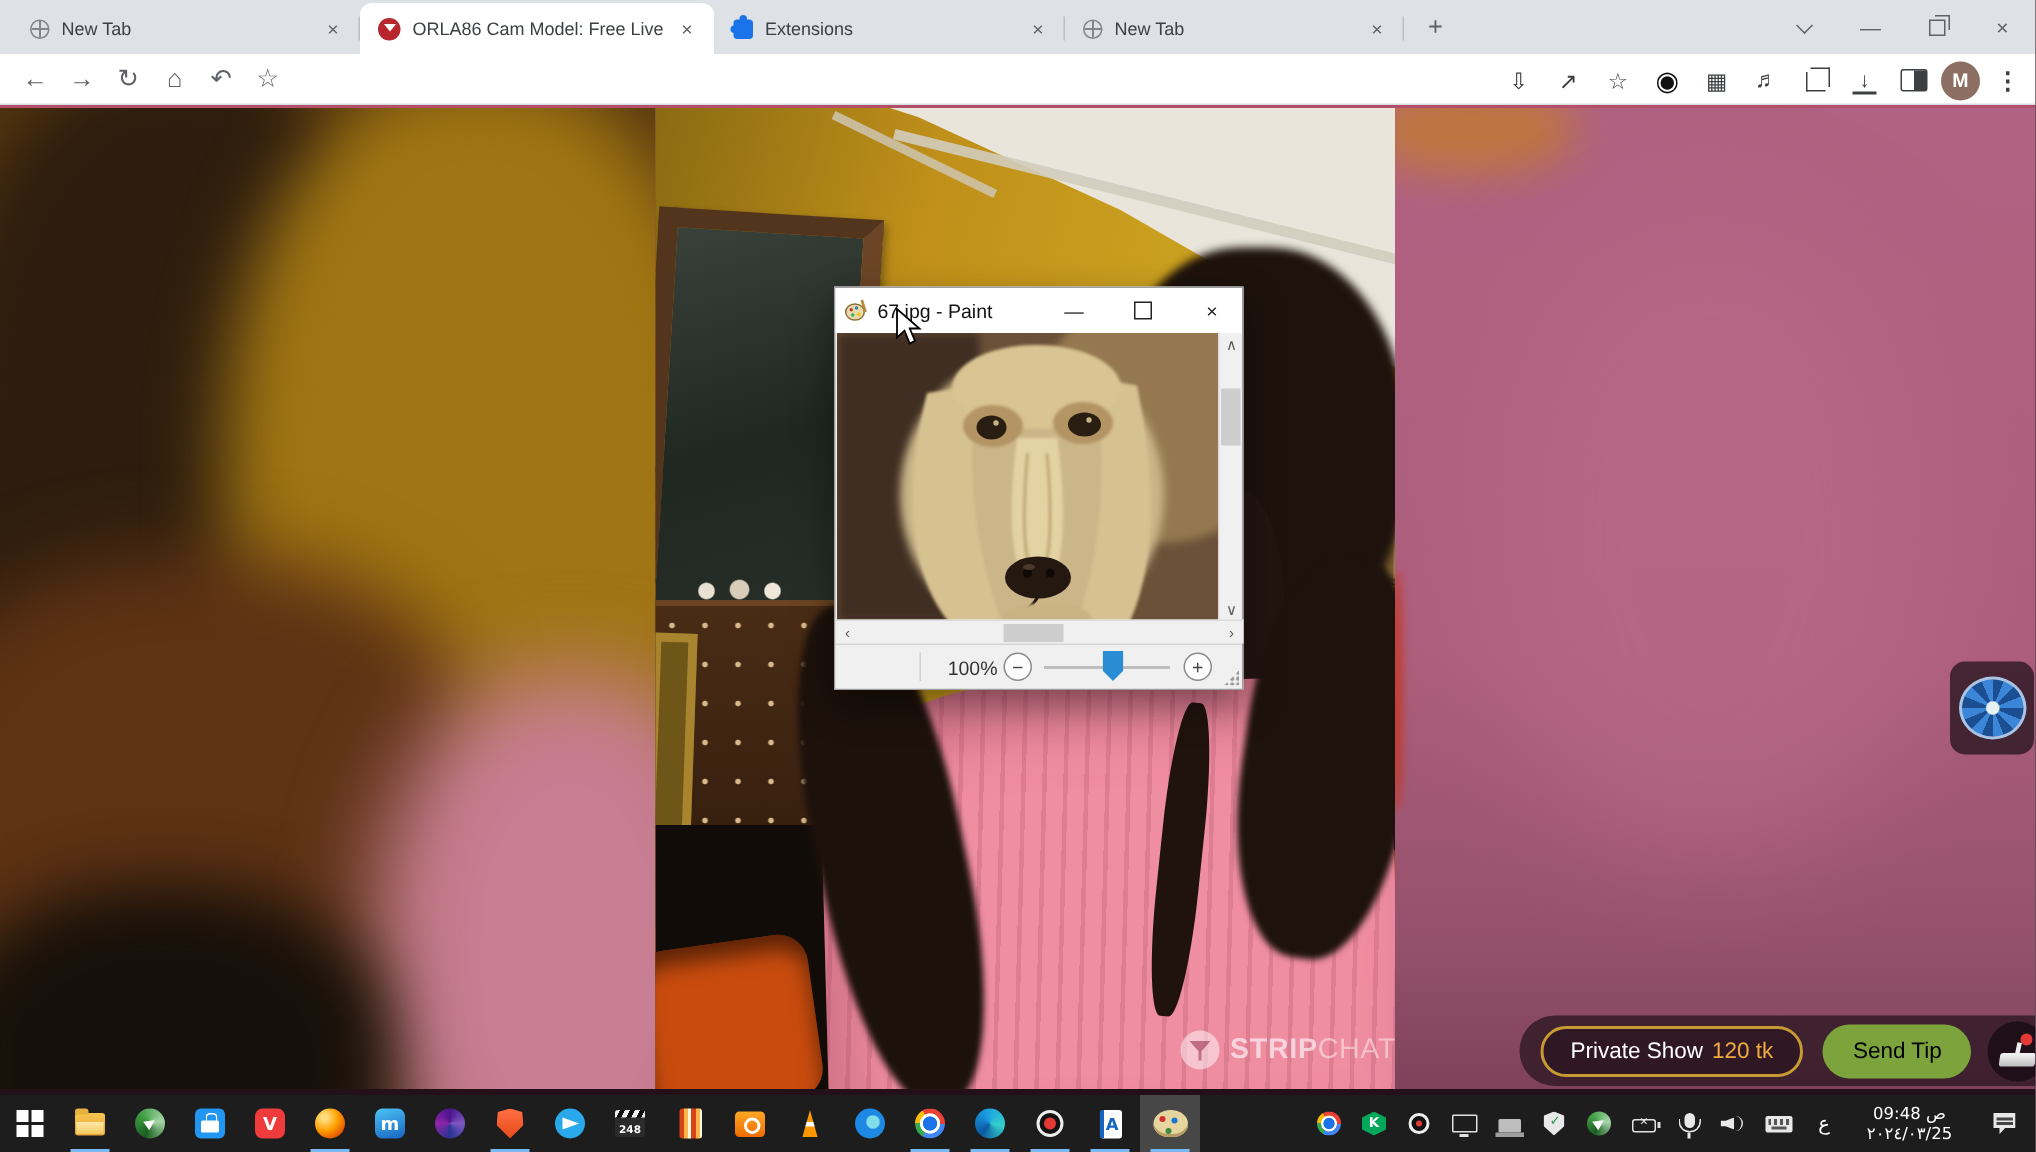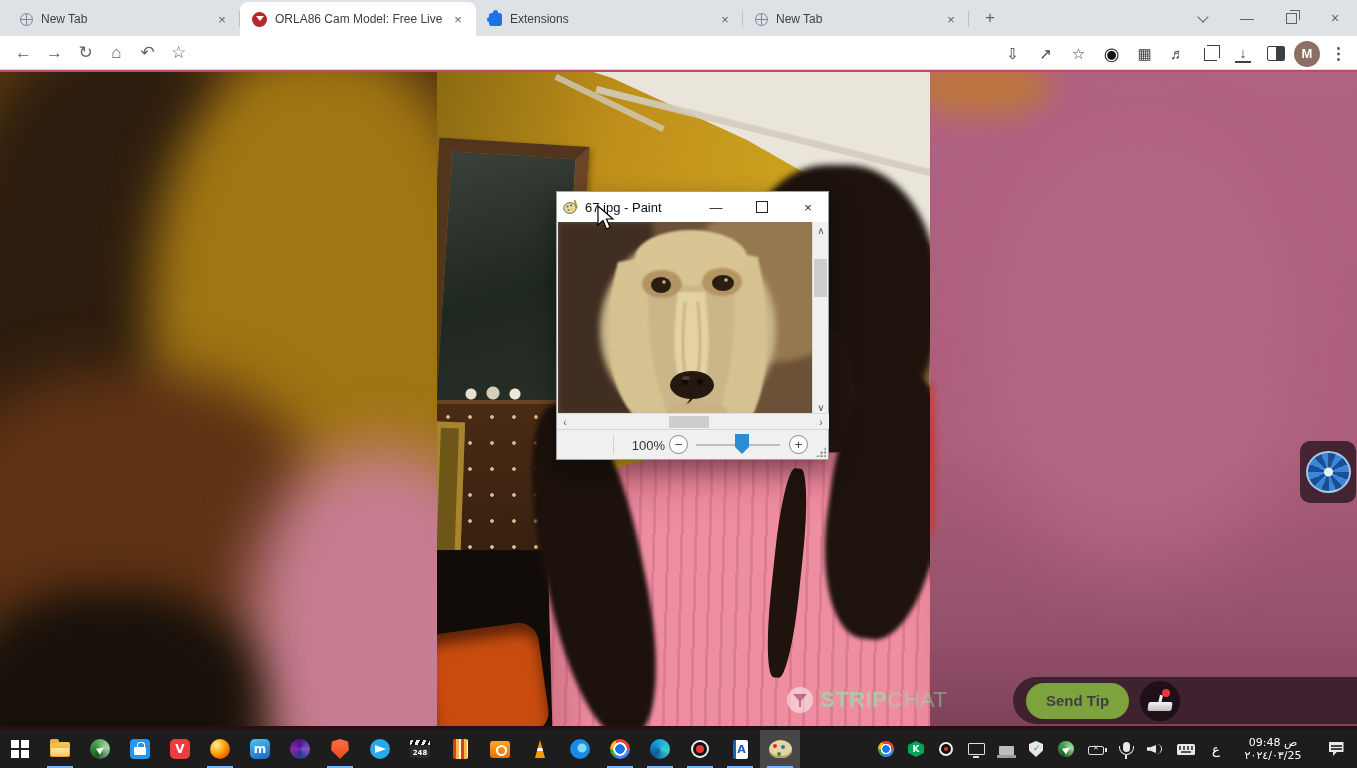--- a/index.html
+++ b/index.html
@@ -5,21 +5,21 @@
   html,body{margin:0;padding:0;background:#000;}
   #stage{position:relative;width:1357px;height:768px;overflow:hidden;background:#fff;
          font-family:"Liberation Sans",sans-serif;}
   [data-interactable]{box-sizing:border-box}
   
   .chrome-top{position:absolute;top:0;left:0;width:1357px;height:70px;background:#fff}
   .tabstrip{position:absolute;top:0;left:0;right:0;height:36px;background:#dee1e6;display:flex;align-items:flex-end}
   #tabs{display:flex;align-items:flex-end;height:36px;margin-left:8px}
   .tab{display:flex;align-items:center;gap:8px;height:34px;padding:0 10px 0 12px;border-radius:8px 8px 0 0;
        position:relative;overflow:hidden;flex:none}
-  .tab:nth-child(1){width:232px}.tab:nth-child(2){width:236px}.tab:nth-child(3){width:267px}.tab:nth-child(4){width:226px}
+  .tab:nth-child(1){width:232px}.tab:nth-child(2){width:236px}.tab:nth-child(3){width:234px}.tab:nth-child(4){width:226px}
   .tab.active{background:#fff}
   .tab:not(.active)::after{content:"";position:absolute;right:0;top:9px;bottom:9px;width:1px;background:#9aa0a6;opacity:.5}
   .tab-title{flex:1;font-size:12px;color:#3c4043;white-space:nowrap;overflow:hidden;min-width:0}
   .tab-close{width:16px;height:16px;border-radius:50%;display:flex;align-items:center;justify-content:center;
              font-size:13px;color:#5f6368;flex:none}
   .fav{flex:none;display:inline-block}
   .fav-globe{width:13px;height:13px;border:1.5px solid #80868b;border-radius:50%;
     background:linear-gradient(#0000 44%,#80868b 44% 56%,#0000 56%),linear-gradient(90deg,#0000 44%,#80868b 44% 56%,#0000 56%)}
   .fav-stripchat{width:15px;height:15px;border-radius:50%;background:#b7282e;position:relative}
   .fav-stripchat::before{content:"";position:absolute;left:3.5px;top:4.5px;border-left:4px solid transparent;
@@ -110,35 +110,35 @@
   .wheel-btn{position:absolute;left:1300px;top:371px;width:56px;height:62px;border-radius:10px;background:rgba(42,22,32,.8);
       display:flex;align-items:center;justify-content:center;z-index:8}
   .wheel{width:45px;height:42px;border-radius:50%;border:2px solid #a9c4e4;
       background:radial-gradient(circle,#e6f2ef 0 4px,transparent 5px),repeating-conic-gradient(#1b4f91 0 22.5deg,#3b86d8 22.5deg 45deg)}
   
   .ctrlbar{position:absolute;left:1013px;top:607px;width:360px;height:47px;border-radius:26px 0 0 26px;
       background:rgba(58,30,44,.93);display:flex;align-items:center;z-index:9}
   .pshow{margin-left:14px;height:34px;padding:0 18px;border:2px solid #c79a33;border-radius:18px;background:rgba(0,0,0,.25);
       display:flex;align-items:center;gap:6px;color:#fff;font-size:15px;white-space:nowrap}
   .pshow .price{color:#edab3f}
-  .sendtip{margin-left:13px;height:36px;padding:0 20px;border-radius:18px;background:#7ca33c;color:#404040;font-size:15px;
-      font-weight:bold;display:flex;align-items:center}
+  .sendtip{margin-left:13px;height:36px;padding:0 20px;border-radius:18px;background:#7ca33c;color:#000000;font-size:15px;
+      font-weight:normal;display:flex;align-items:center}
   .joybtn{margin-left:11px;width:40px;height:40px;border-radius:50%;background:#1f0f18;display:flex;align-items:center;justify-content:center}
   .joy{position:relative;width:24px;height:20px}
   .joy::before{content:"";position:absolute;bottom:0;left:0;width:24px;height:9px;background:linear-gradient(#f5f5f5,#bdbdbd);
       border-radius:2px;transform:skewX(-8deg)}
   .joy::after{content:"";position:absolute;left:11px;bottom:7px;width:3px;height:9px;background:#eee;transform:rotate(12deg)}
   .joy-ball{position:absolute;right:2px;top:-2px;width:8px;height:8px;background:#e53935;border-radius:50%}
   
   .wm{position:absolute;left:787px;top:617px;display:flex;align-items:center;gap:7px;z-index:7;opacity:.62}
   .wm-logo{width:26px;height:26px;border-radius:50%;background:rgba(255,255,255,.8);position:relative}
   .wm-logo::before{content:"";position:absolute;left:6px;top:7px;border-left:7px solid transparent;border-right:7px solid transparent;
       border-top:8px solid #a85b77}
   .wm-logo::after{content:"";position:absolute;left:12px;top:14px;width:2px;height:6px;background:#a85b77}
-  .wm-text{font-size:22px;letter-spacing:.5px;color:#86efac}
+  .wm-text{font-size:19px;letter-spacing:.5px;color:#ffffff}
   .wm-text .b{font-weight:700}.wm-text .l{font-weight:400;opacity:.75}
   
   .paint{position:absolute;left:556px;top:121px;width:273px;height:269px;background:#f0f0f0;border:1px solid #9f9f9f;
       box-shadow:0 10px 24px rgba(0,0,0,.4);z-index:10}
   .p-title{position:absolute;left:0;top:0;right:0;height:30px;background:#fff;display:flex;align-items:center;padding-left:6px;gap:6px}
   .p-title-text{font-size:13px;color:#111;flex:1;white-space:nowrap}
   .p-winbtn{width:40px;height:30px;display:flex;align-items:center;justify-content:center;font-size:13px;color:#222}
   .p-max{width:10px;height:10px;border:1.2px solid #222}
   .p-canvas{position:absolute;left:1px;top:30px;width:255px;height:193px;background:#fff;overflow:hidden}
   .p-vscroll{position:absolute;right:0;top:30px;width:16px;height:193px;background:#f0f0f0;border-left:1px solid #dcdcdc}
@@ -349,20 +349,24 @@
     <div class="wheel-btn" data-interactable="true">
       <div class="wheel" data-interactable="false"></div>
     </div>
 
     <div class="wm" data-interactable="false">
       <span class="wm-logo" data-interactable="false"></span>
       <span class="wm-text"><span class="b" data-interactable="false">STRIP</span><span class="l" data-interactable="false">CHAT</span></span>
     </div>
 
     <div class="ctrlbar" data-interactable="false">
+      <div class="pshow" data-interactable="true">
+        <span data-interactable="false">Private Show</span>
+        <span class="price" data-interactable="false">120 tk</span>
+      </div>
       <div class="sendtip" data-interactable="true">Send Tip</div>
       <div class="joybtn" data-interactable="true">
         <span class="joy" data-interactable="false">
             <i class="joy-ball"></i>
           </span>
       </div>
     </div>
 
     <div class="botline" data-interactable="false"></div>
   </div>

